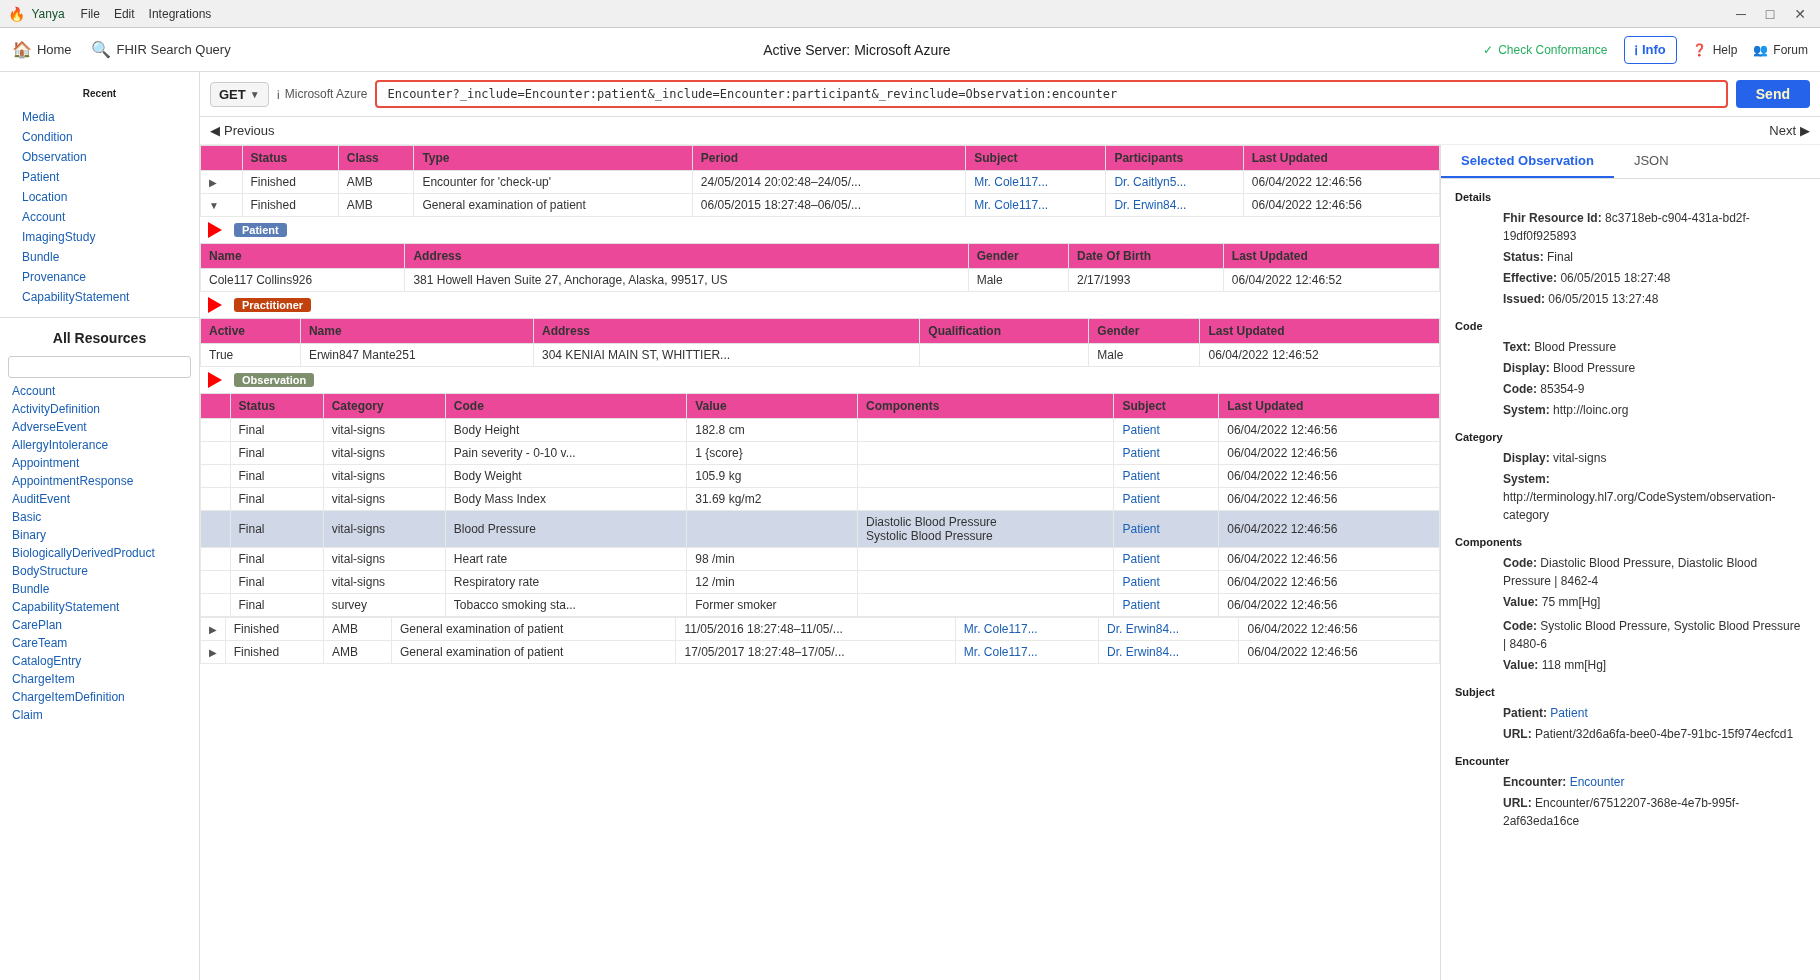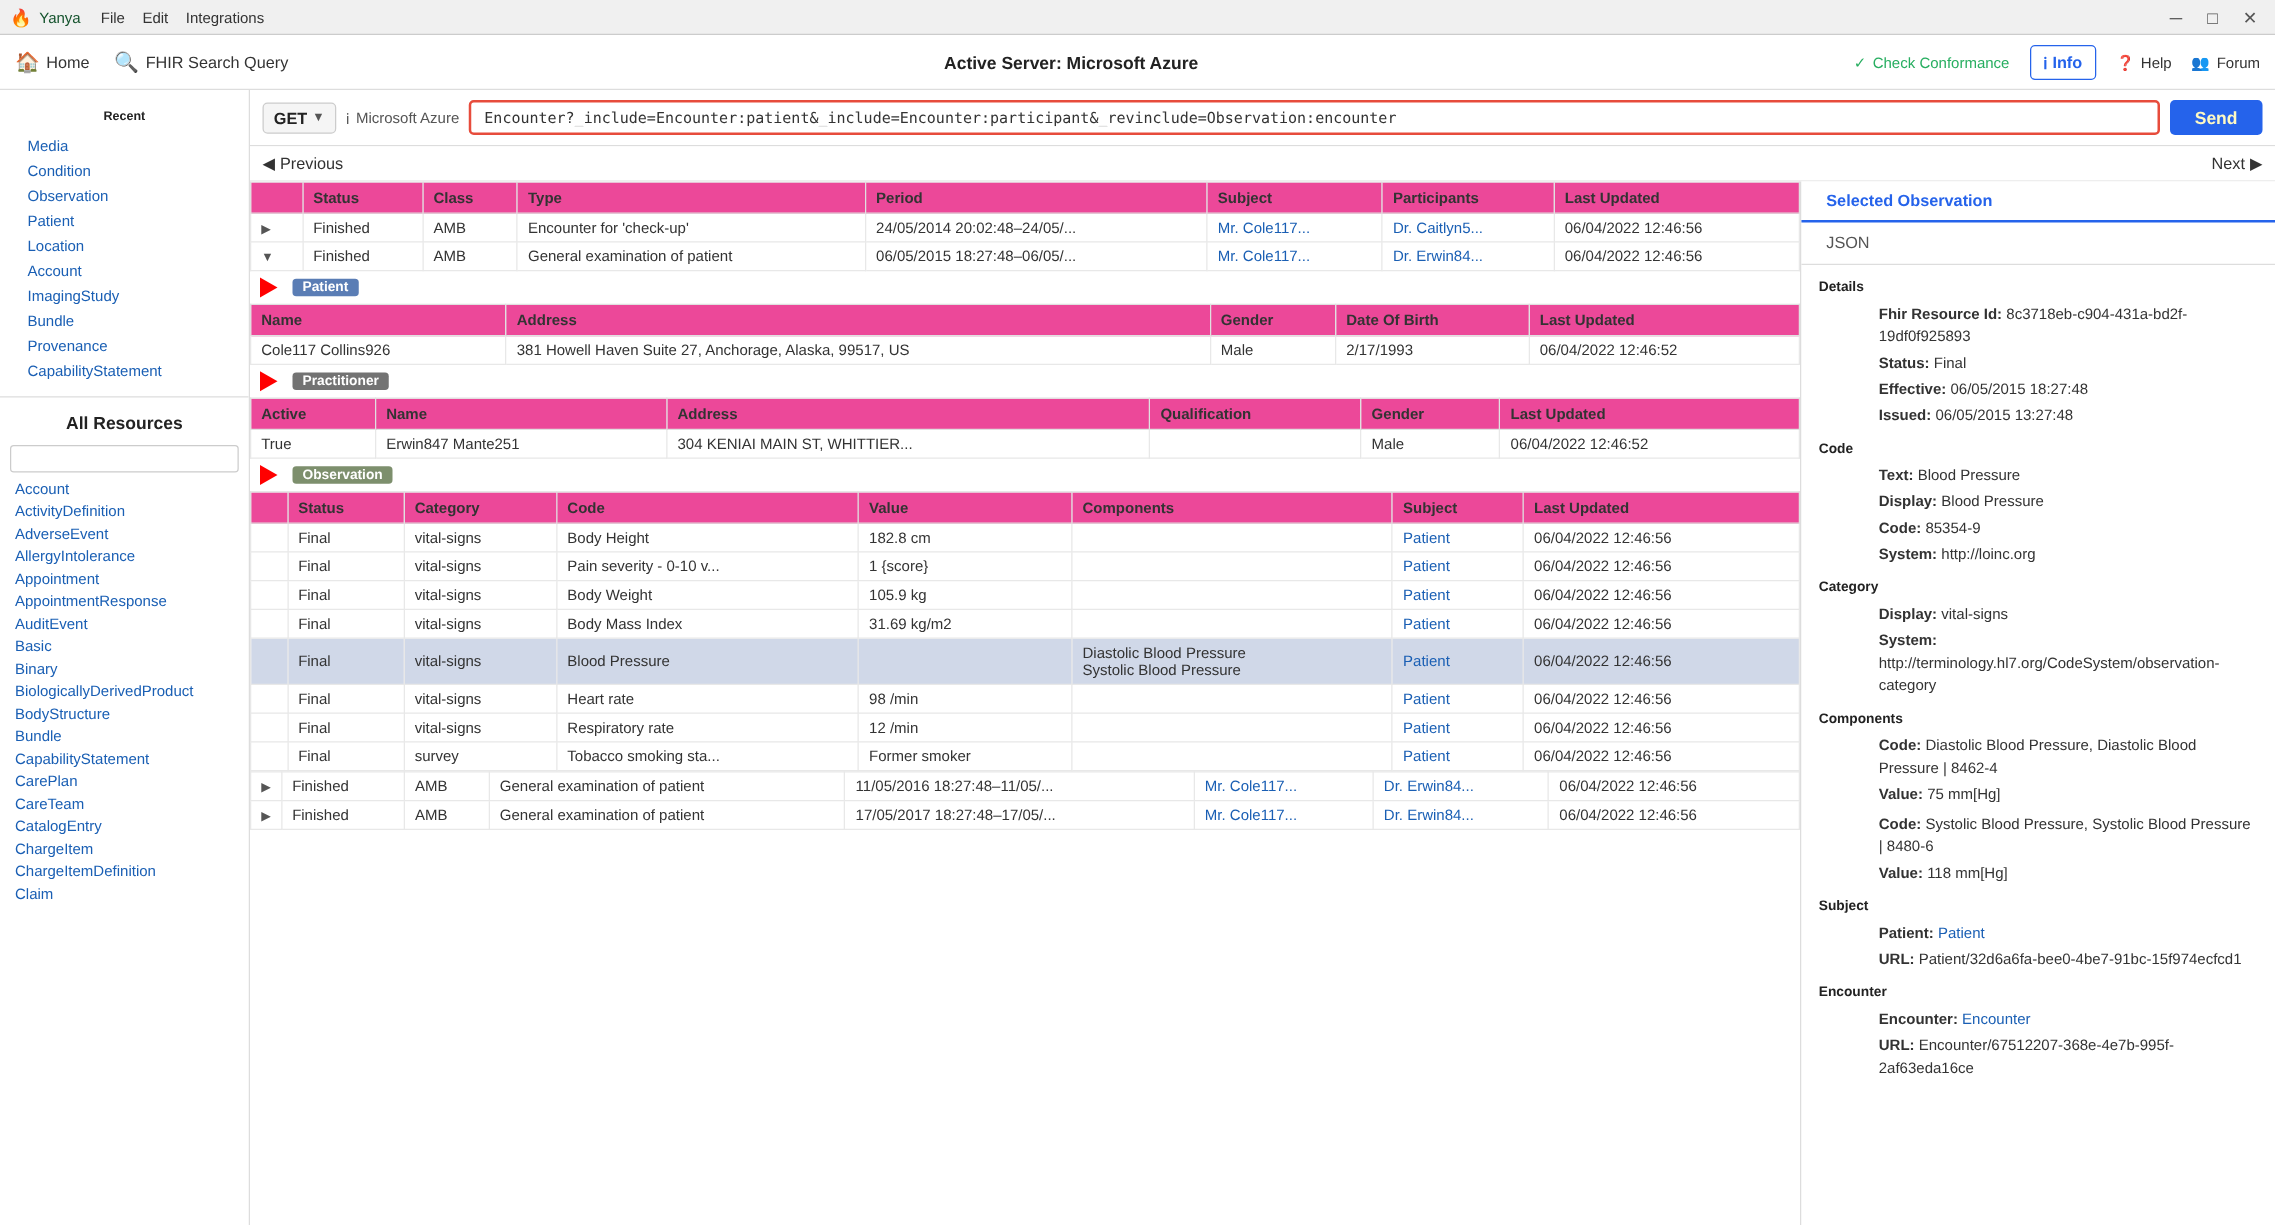--- a/index.html
+++ b/index.html
@@ -13,21 +13,21 @@
     .titlebar-menu { display: flex; gap: 14px; margin-left: 10px; font-size: 12px; color: #333; }
     .titlebar-menu span { cursor: pointer; }
     .titlebar-controls { display: flex; gap: 8px; }
     .titlebar-controls button { background: none; border: none; font-size: 14px; cursor: pointer; color: #555; padding: 2px 6px; }
 
     
     .toolbar { background: #fff; height: 44px; display: flex; align-items: center; padding: 0 12px; border-bottom: 1px solid #ddd; gap: 20px; }
     .toolbar-btn { display: flex; align-items: center; gap: 5px; font-size: 13px; color: #333; cursor: pointer; text-decoration: none; }
     .toolbar-home-icon { color: #e05a1e; font-size: 16px; }
     .toolbar-fhir-icon { color: #888; font-size: 16px; }
-    .active-server { flex: 1; text-align: center; font-size: 14px; font-weight: bold; color: #222; }
+    .active-server { flex: 1; text-align: center; font-size: 14px; font-weight: normal; color: #222; }
     .toolbar-right { display: flex; align-items: center; gap: 16px; }
     .toolbar-right-btn { display: flex; align-items: center; gap: 5px; font-size: 12px; color: #333; cursor: pointer; }
     .toolbar-right-btn.check { color: #27ae60; }
     .info-btn { display: flex; align-items: center; gap: 4px; font-size: 13px; font-weight: 600; color: #2563eb; cursor: pointer; padding: 4px 10px; border: 1px solid #2563eb; border-radius: 4px; }
 
     
     .main { display: flex; height: calc(980px - 28px - 44px); }
 
     
     .sidebar { width: 200px; background: #fff; border-right: 1px solid #ddd; display: flex; flex-direction: column; overflow-y: auto; flex-shrink: 0; }
@@ -58,36 +58,36 @@
 
     
     .results-detail { display: flex; flex: 1; overflow: hidden; }
 
     
     .results-area { flex: 1; overflow-y: auto; background: #fff; }
 
     
     .section-badge { display: inline-block; background: #6c757d; color: #fff; font-size: 11px; font-weight: bold; padding: 1px 8px; border-radius: 3px; margin: 4px 8px; }
     .section-badge.patient { background: #5a7db5; }
-    .section-badge.practitioner { background: #737373; }
+    .section-badge.practitioner { background: #c2410c; }
     .section-badge.observation { background: #7d8f6d; }
 
     
     .data-table { width: 100%; border-collapse: collapse; font-size: 12px; }
     .data-table th { background: #ec4899; border: 1px solid #e0e0e0; padding: 5px 8px; text-align: left; font-weight: 600; color: #333; white-space: nowrap; }
     .data-table td { border: 1px solid #e8e8e8; padding: 4px 8px; color: #333; }
     .data-table tr.highlighted td { background: #d0d8e8; }
     .data-table .link { color: #1a5fb4; cursor: pointer; text-decoration: none; }
 
     
     .row-arrow { color: #555; font-size: 10px; }
 
     
     .detail-panel { width: 380px; border-left: 1px solid #ddd; display: flex; flex-direction: column; background: #fff; overflow: hidden; flex-shrink: 0; }
-    .detail-tabs { display: flex; border-bottom: 1px solid #ddd; flex-direction: column; }
+    .detail-tabs { display: flex; border-bottom: 1px solid #ddd; }
     .detail-tab { padding: 8px 20px; font-size: 13px; cursor: pointer; color: #555; border-bottom: 2px solid transparent; }
     .detail-tab.active { border-bottom: 2px solid #2563eb; color: #2563eb; font-weight: 600; }
     .detail-content { flex: 1; overflow-y: auto; padding: 12px 14px; font-size: 12px; }
     .detail-section-title { font-size: 11px; font-weight: bold; color: #222; margin: 12px 0 6px; }
     .detail-section-title:first-child { margin-top: 0; }
     .detail-row { margin-bottom: 3px; color: #333; line-height: 1.5; padding-left: 48px; }
     .detail-row .label { font-weight: 600; }
     .detail-link { color: #1a5fb4; cursor: pointer; }
 
     

